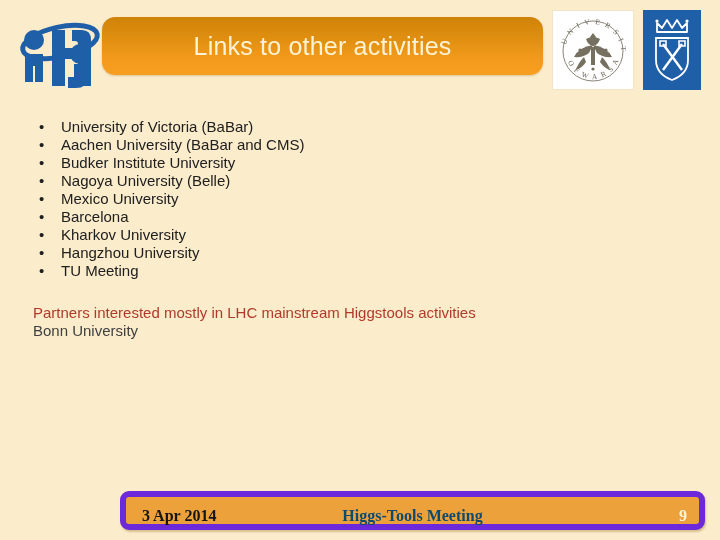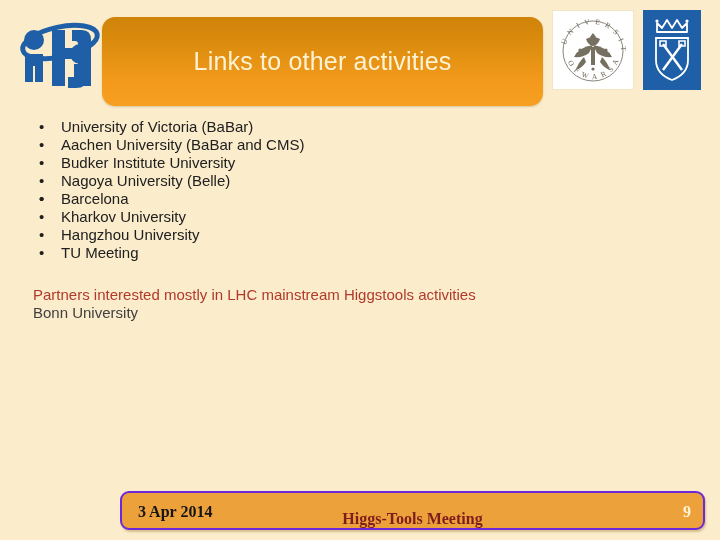--- a/index.html
+++ b/index.html
@@ -29,21 +29,21 @@
     top: 10px;
     width: 92px;
     height: 80px;
   }
 
   #title-banner {
     position: absolute;
     left: 102px;
     top: 17px;
     width: 441px;
-    height: 89px;
+    height: 58px;
     border-radius: 13px;
     background: linear-gradient(180deg, #cf8309 0%, #e08f10 38%, #f39a1c 72%, #f79f20 100%);
     box-shadow: 0 1px 2px rgba(120,80,10,0.25);
     display: flex;
     align-items: center;
     justify-content: center;
   }
   #title-banner-text {
     color: #fdf3d4;
     font-size: 25px;
@@ -122,42 +122,42 @@
   }
 
   
   #footer-bar {
     position: absolute;
     left: 120px;
     top: 491px;
     width: 585px;
     height: 39px;
     background: #eda13a;
-    border: 2px solid #6d28d9;
+    border: 6px solid #6d28d9;
     border-radius: 9px;
     box-sizing: border-box;
     box-shadow: 1px 2px 2px rgba(150,110,30,0.35);
   }
   #footer-date {
     position: absolute;
     left: 16px;
     top: 9px;
     color: #151515;
     font-family: "Liberation Serif", serif;
     font-weight: bold;
     font-size: 16px;
     line-height: 19px;
   }
   #footer-meeting {
     position: absolute;
     left: 0;
     right: 0;
-    top: 16px;
+    top: 9px;
     text-align: center;
-    color: #7f1d1d;
+    color: #0c4a6e;
     font-family: "Liberation Serif", serif;
     font-weight: bold;
     font-size: 16px;
     line-height: 19px;
   }
   #footer-page-number {
     position: absolute;
     right: 12px;
     top: 9px;
     color: #fdf3d4;
@@ -260,20 +260,21 @@
       <li>
         <span class="bullet-dot">•</span>
         <span>Budker Institute University</span>
       </li>
       <li>
         <span class="bullet-dot">•</span>
         <span>Nagoya University (Belle)</span>
       </li>
       <li>
         <span class="bullet-dot">•</span>
+        <span>Mexico University</span>
       </li>
       <li>
         <span class="bullet-dot">•</span>
         <span>Barcelona</span>
       </li>
       <li>
         <span class="bullet-dot">•</span>
         <span>Kharkov University</span>
       </li>
       <li>

